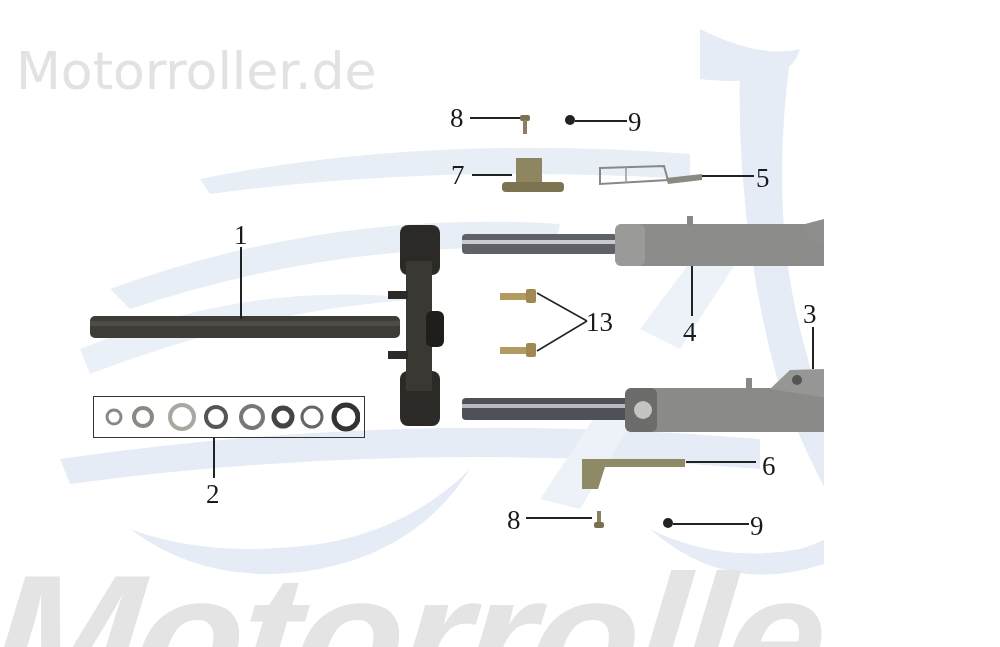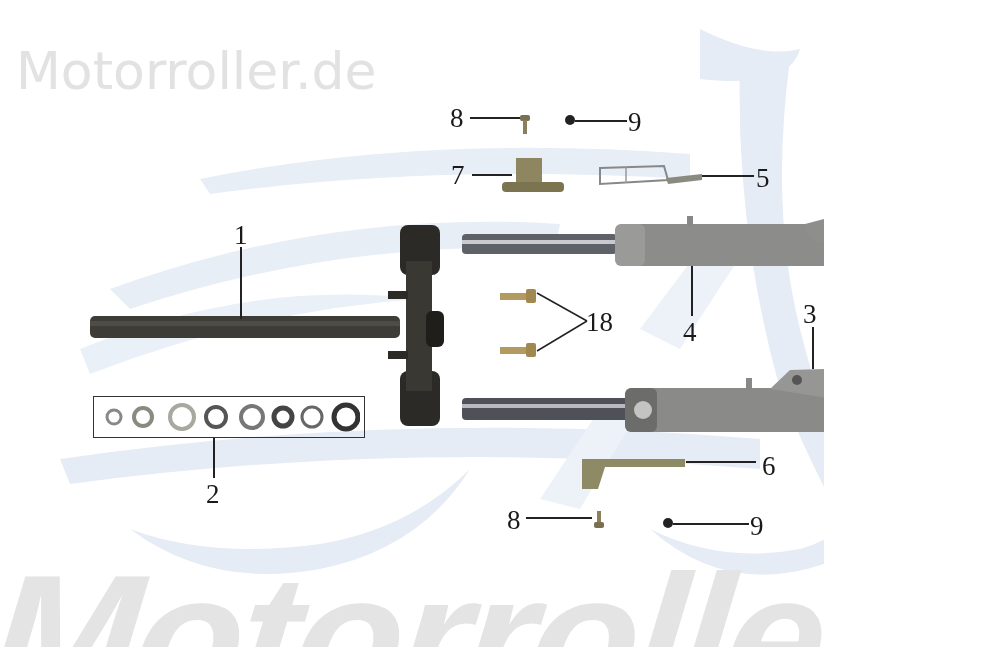--- a/index.html
+++ b/index.html
@@ -135,15 +135,15 @@
   <div class="label" style="left:206px;top:452px;">2</div>
   <div class="label" style="left:803px;top:272px;">3</div>
   <div class="label" style="left:683px;top:290px;">4</div>
   <div class="label" style="left:756px;top:136px;">5</div>
   <div class="label" style="left:762px;top:424px;">6</div>
   <div class="label" style="left:451px;top:133px;">7</div>
   <div class="label" style="left:450px;top:76px;">8</div>
   <div class="label" style="left:628px;top:80px;">9</div>
   <div class="label" style="left:507px;top:478px;">8</div>
   <div class="label" style="left:750px;top:484px;">9</div>
-  <div class="label" style="left:586px;top:280px;">18</div>
+  <div class="label" style="left:586px;top:280px;">13</div>
 
 </div>
 
 </body></html>

